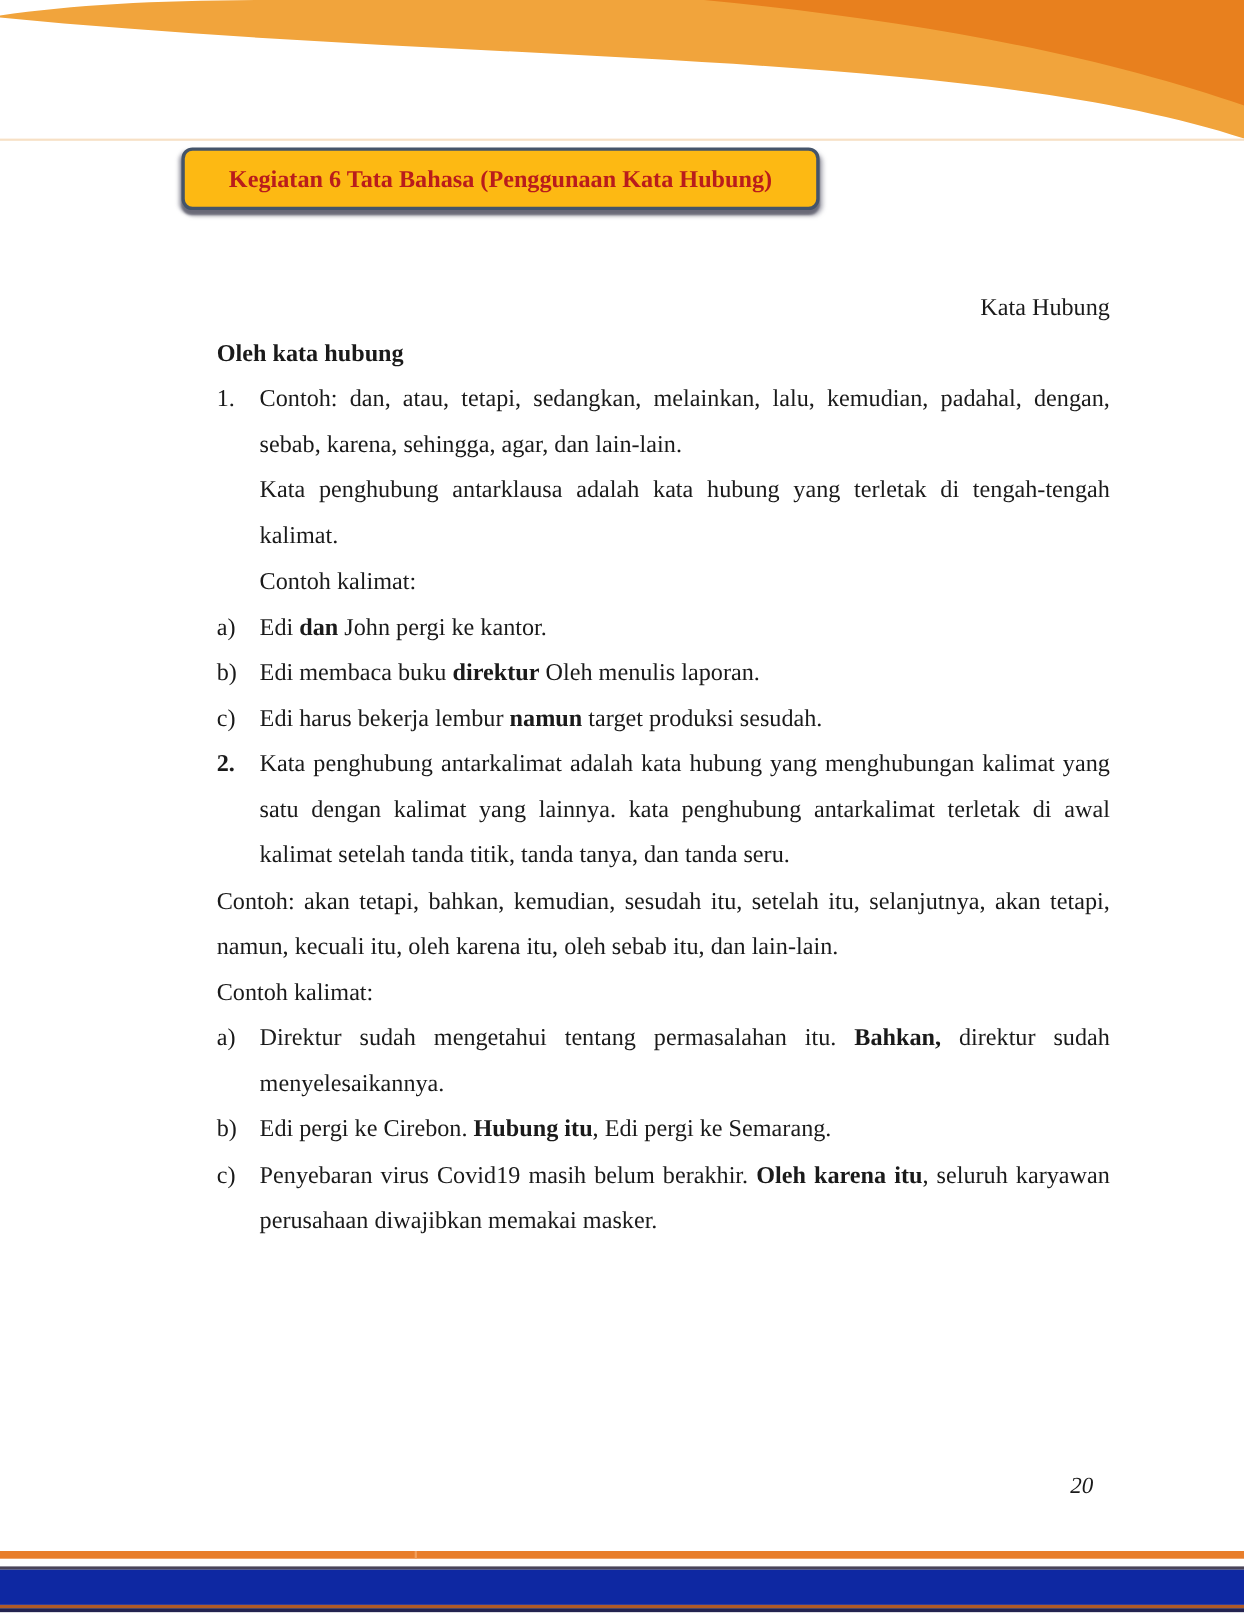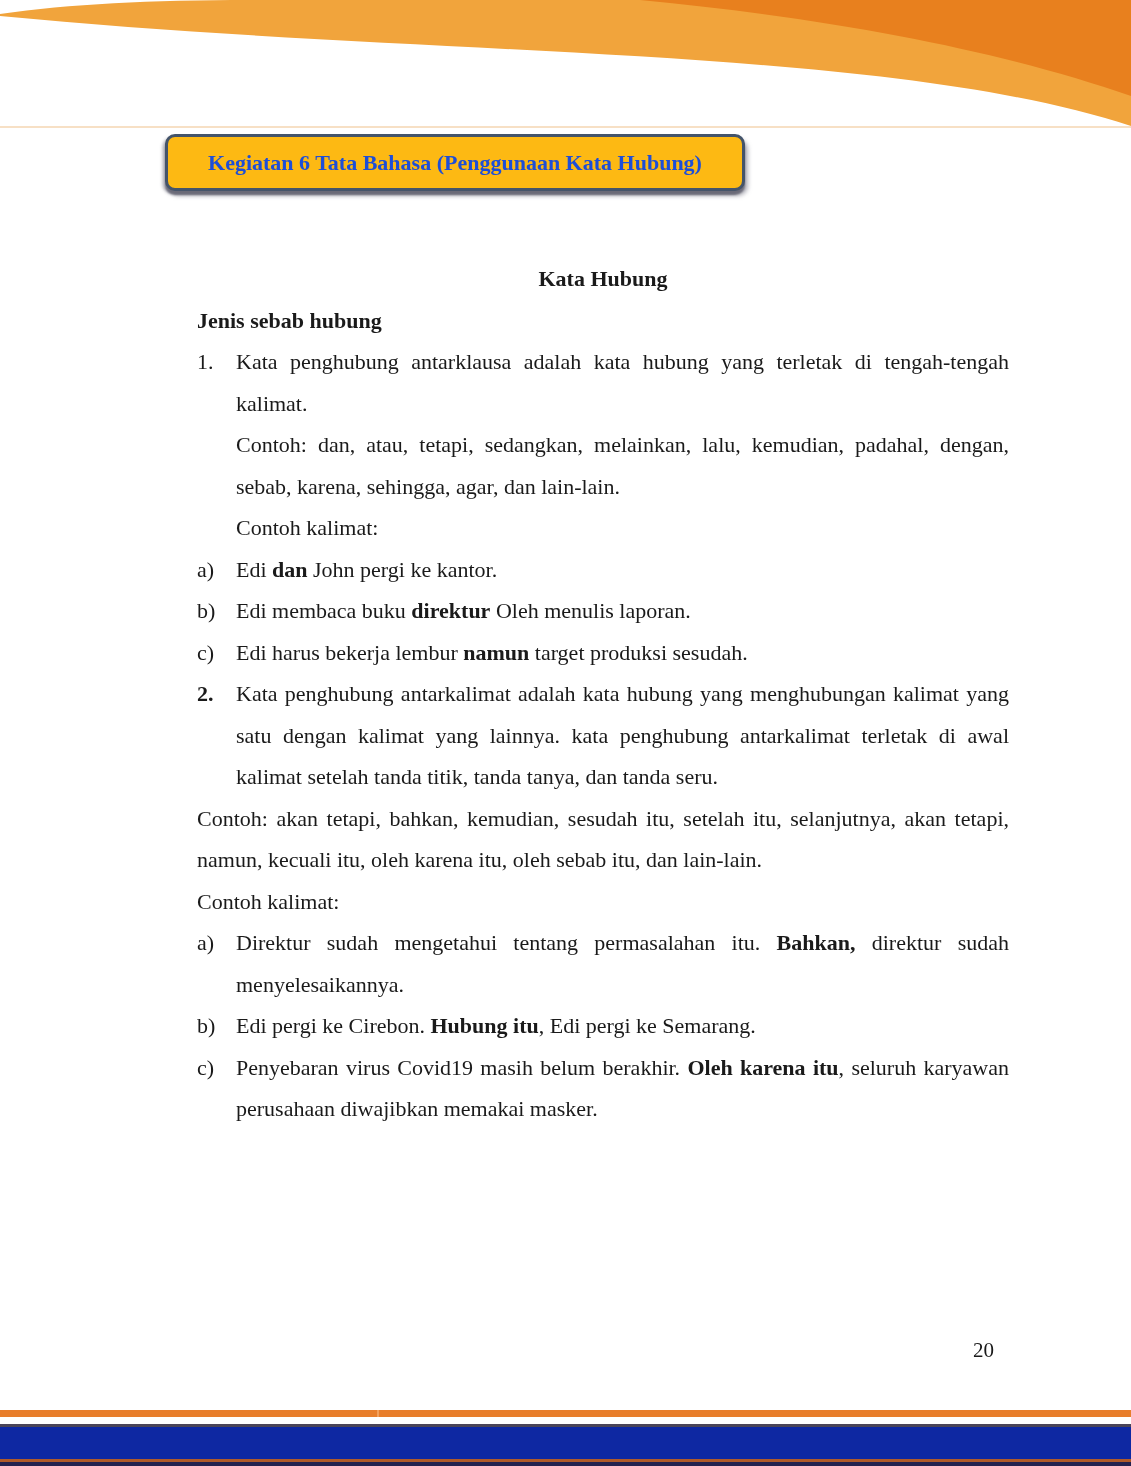--- a/index.html
+++ b/index.html
@@ -35,41 +35,41 @@
   #banner{
     position:absolute;left:165px;top:134px;width:580px;height:57px;
     background:var(--banner-gold);
     border:3px solid var(--banner-border);
     border-radius:10px;
     box-sizing:border-box;
     display:flex;align-items:center;justify-content:center;
     box-shadow:0 4px 2px rgba(96,96,110,0.85), 3px 5px 4px rgba(120,120,135,0.55), -3px 3px 3px rgba(120,120,135,0.45);
   }
   #banner .banner-label{
-    font-weight:bold;font-size:22px;color:#1d4ed8;
+    font-weight:bold;font-size:22px;color:#b91c1c;
     white-space:nowrap;
   }
   
   #content{
     position:absolute;left:197px;top:258px;width:812px;
     font-size:22px;line-height:41.5px;
   }
-  .doc-title{text-align:center;font-weight:bold;}
+  .doc-title{text-align:right;font-weight:normal;}
   .intro{text-align:justify;}
   .subheading{font-weight:bold;}
   .row{display:flex;}
   .marker{flex:0 0 39px;}
   .marker.bold{font-weight:bold;}
   .item-body{flex:1 1 auto;min-width:0;}
   .para{text-align:justify;}
   b{font-weight:bold;}
   
   #page-number{
     position:absolute;left:973px;top:1336px;width:40px;
-    font-size:21px;line-height:28px;
+    font-size:21px;line-height:28px;font-style:italic;
   }
   
   .abs{position:absolute;left:0;width:1131px;}
   #footer-orange{top:1410px;height:7px;background:var(--footer-orange);}
   #footer-seam{position:absolute;left:377px;top:1410px;width:2px;height:7px;background:var(--footer-seam);}
   #footer-rule-dark{top:1424px;height:3px;background:var(--rule-dark);}
   #footer-blue{top:1427px;height:32px;background:var(--footer-blue);}
   #footer-rule-brown{top:1459px;height:3px;background:var(--rule-brown);}
   #footer-rule-navy{top:1462px;height:4px;background:var(--rule-navy);}
 </style>
@@ -83,27 +83,27 @@
     <path d="M640,0 L1131,0 L1131,96 C1010,54 850,20 640,0 Z" fill="var(--header-orange)"></path>
   </svg>
   <div id="header-divider"></div>
 
   <div id="banner">
     <span class="banner-label">Kegiatan 6 Tata Bahasa (Penggunaan Kata Hubung)</span>
   </div>
 
   <div id="content">
     <div class="doc-title">Kata Hubung</div>
-    <div class="subheading">Jenis sebab hubung</div>
+    <div class="subheading">Oleh kata hubung</div>
     <div id="blocks">
         <div class="row numbered">
           <div class="marker">1.</div>
           <div class="item-body">
+            <div class="para"><span>Contoh: dan, atau, tetapi, sedangkan, melainkan, lalu, kemudian, padahal, dengan, sebab, karena, sehingga, agar, dan lain-lain.</span></div>
             <div class="para"><span>Kata penghubung antarklausa adalah kata hubung yang terletak di tengah-tengah kalimat.</span></div>
-            <div class="para"><span>Contoh: dan, atau, tetapi, sedangkan, melainkan, lalu, kemudian, padahal, dengan, sebab, karena, sehingga, agar, dan lain-lain.</span></div>
             <div class="para"><span>Contoh kalimat:</span></div>
           </div>
         </div>
         <div class="row lettered">
           <div class="marker">a)</div>
           <div class="item-body">
             <div class="para"><span>Edi </span><b>dan</b><span> John pergi ke kantor.</span></div>
           </div>
         </div>
         <div class="row lettered">

